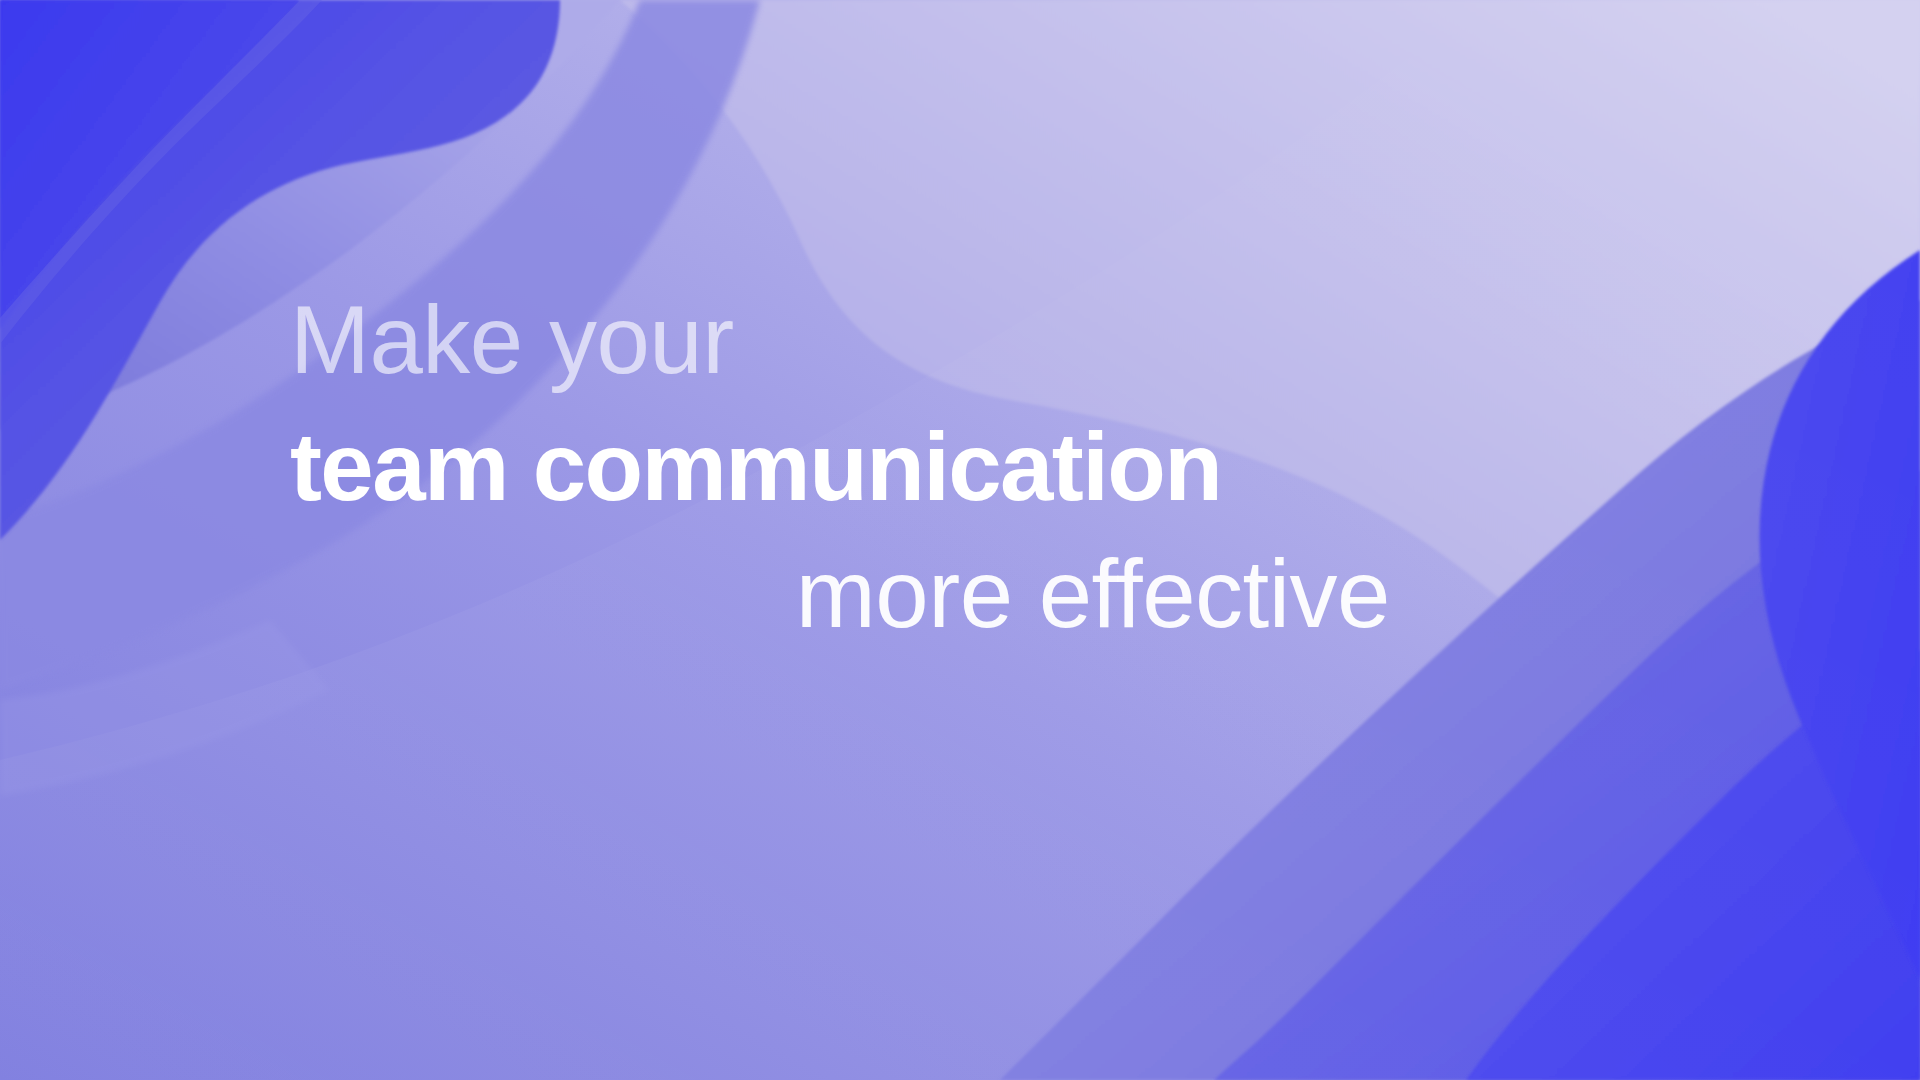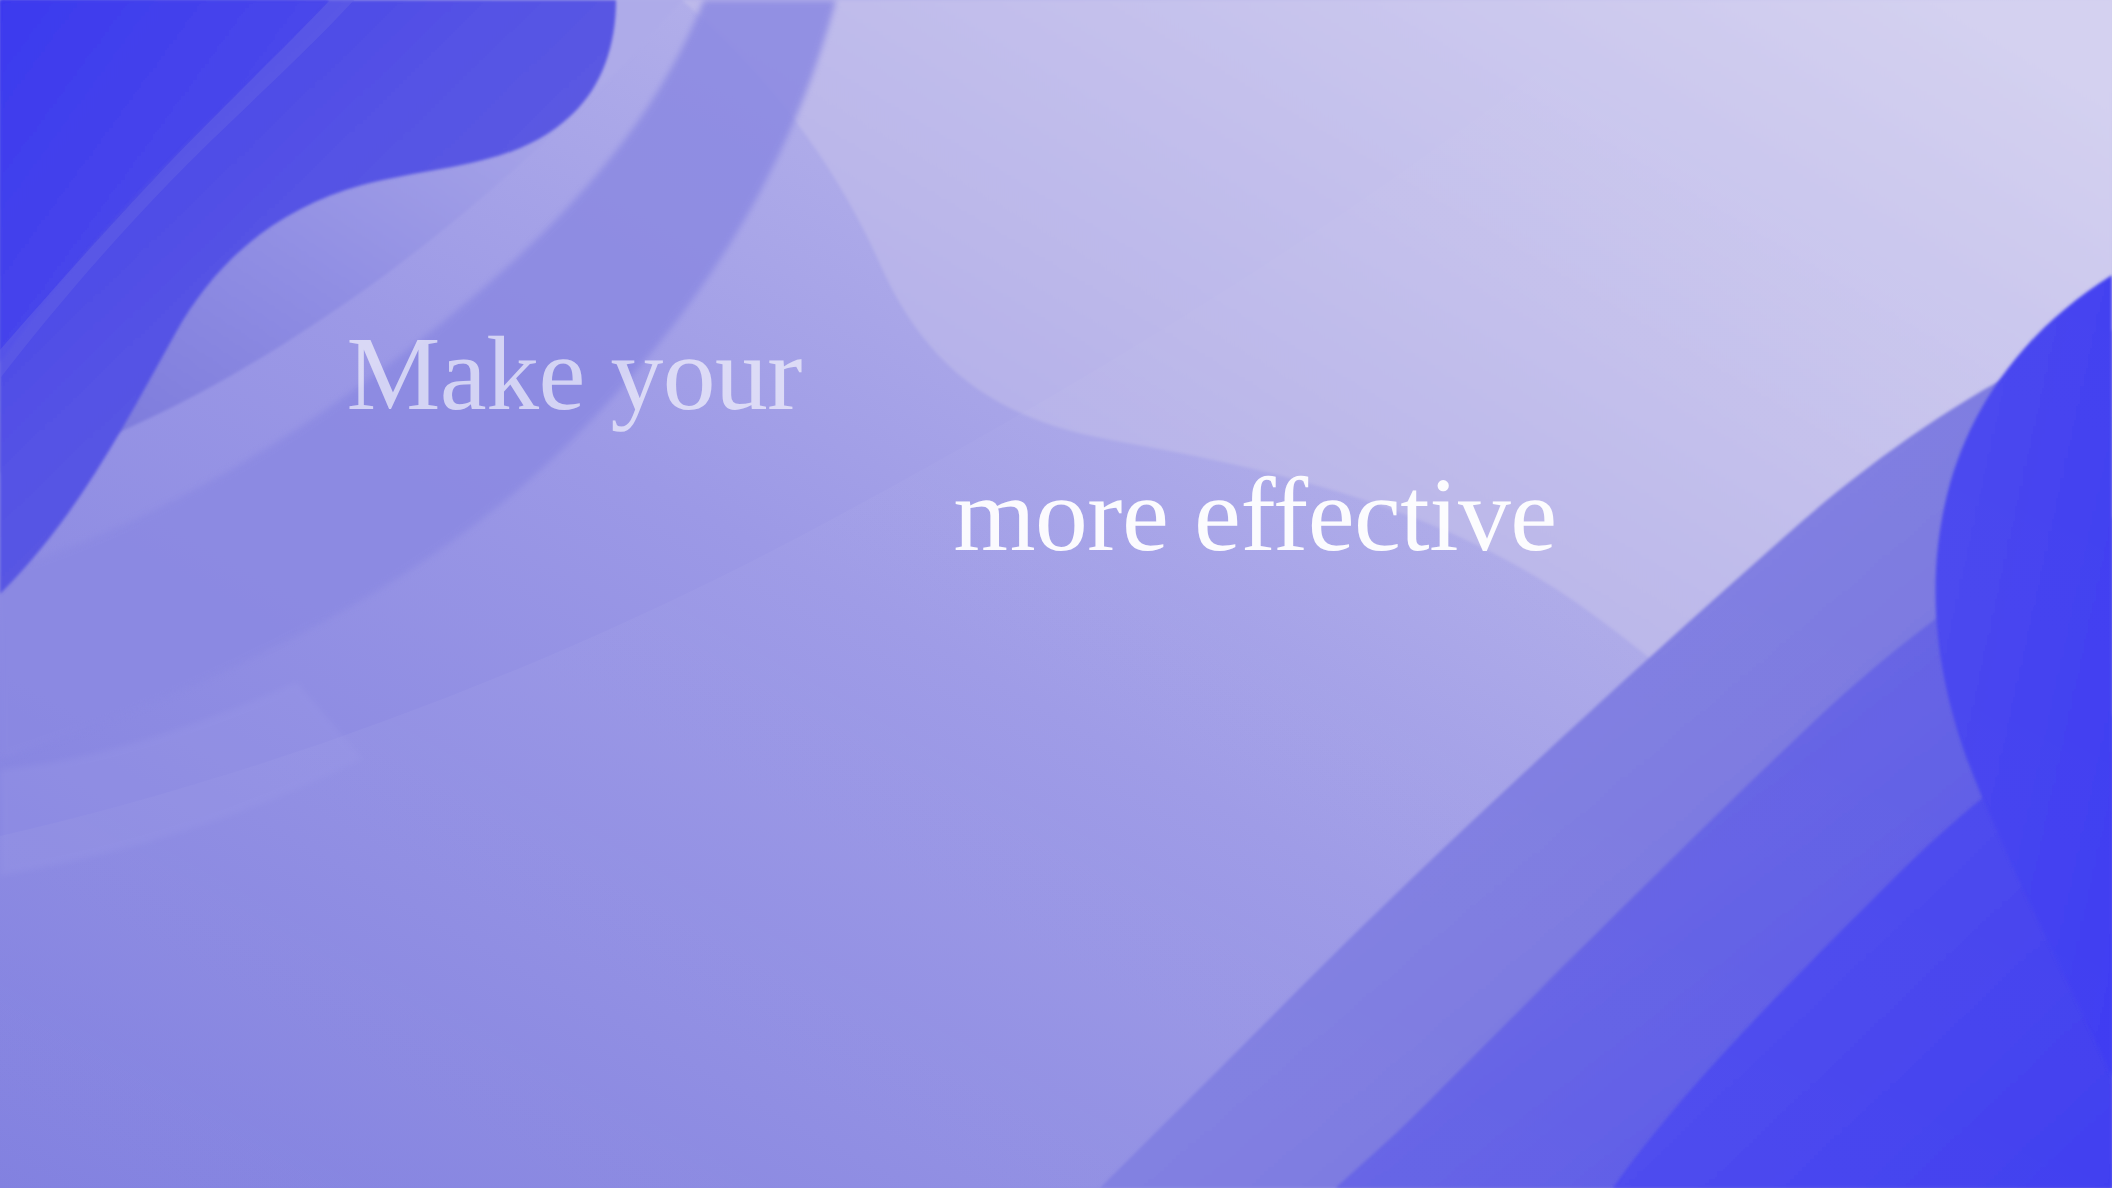--- a/index.html
+++ b/index.html
@@ -25,25 +25,24 @@
     position: absolute;
     inset: 0;
     width: 100%;
     height: 100%;
     display: block;
   }
 
   
   #headline-block {
     position: absolute;
-    left: 315px;
+    left: 290px;
     top: 276px;
     width: 1100px;
     z-index: 5;
-    font-family: Liberation Serif, serif;
     -webkit-font-smoothing: antialiased;
   }
 
   .headline-line {
     display: block;
     white-space: nowrap;
     letter-spacing: -0.5px;
   }
 
   #headline-line-top {
@@ -196,16 +195,17 @@
              C 1748,540 1762,630 1800,720
              C 1838,812 1884,900 1920,980 Z"></path>
 
     <path fill="url(#gradSheen)" d="M 0,760 C 260,700 520,600 760,470 C 1000,340 1230,200 1430,40 L 1500,0 L 1920,0 L 1920,1080 L 0,1080 Z" opacity="0.35"></path>
 
     <path fill="#9d9be8" opacity="0.30" filter="url(#softEdge2)" d="M 0,700 C 90,690 180,660 270,620 L 330,690 C 230,740 120,776 0,796 Z"></path>
   </svg>
 
   <div id="headline-block">
     <span class="headline-line" id="headline-line-top">Make your</span>
+    <span class="headline-line" id="headline-line-emphasis">team communication</span>
     <span class="headline-line" id="headline-line-bottom">more effective</span>
   </div>
 
 </div>
 
 </body></html>

